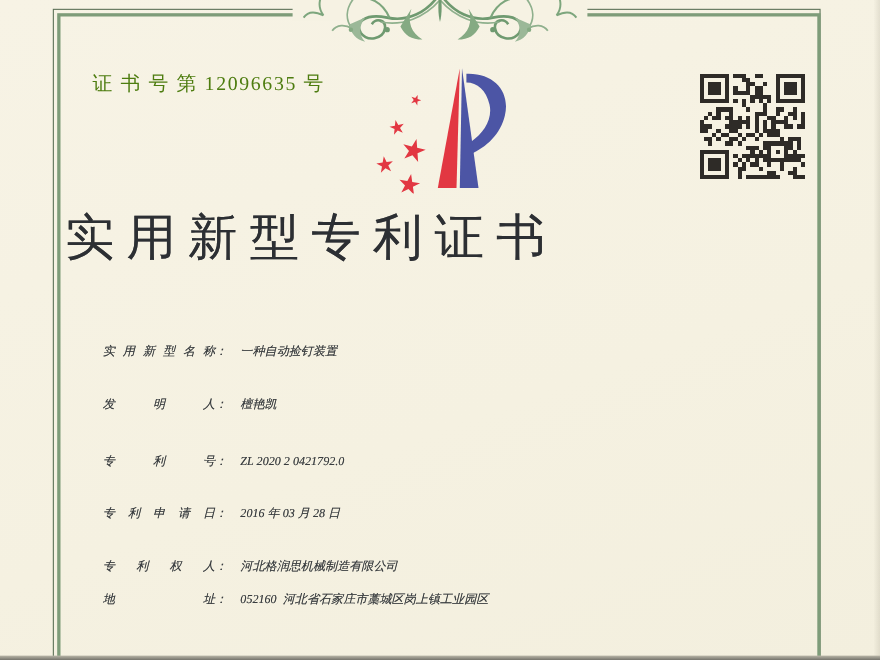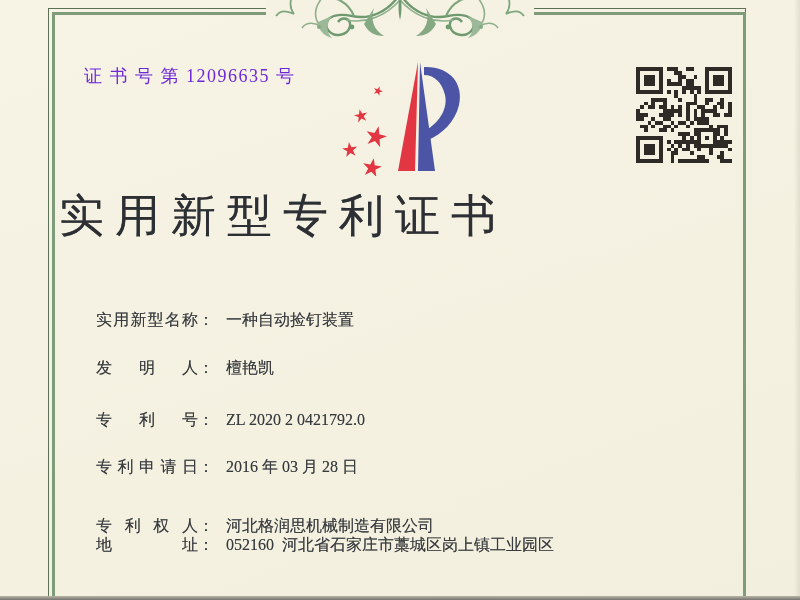--- a/index.html
+++ b/index.html
@@ -22,38 +22,39 @@
   .ornament-bg{
     position:absolute;left:266px;top:0;width:268px;height:19px;
     background:#f6f2e3;
   }
   .ornament{
     position:absolute;left:262px;top:-14px;width:276px;height:56px;
   }
   
   .cert-number{
     position:absolute;left:84px;top:64px;
-    font-size:18px;letter-spacing:1.5px;color:#6d28d9;
+    font-size:18px;letter-spacing:1.5px;color:#4d7c0f;
     white-space:pre;
   }
   .logo{position:absolute;left:340px;top:58px;width:126px;height:118px;}
   .qr{position:absolute;left:636px;top:67px;width:96px;height:96px;}
   .title{
     position:absolute;left:48px;top:186px;width:696px;
     text-align:left;font-size:45px;color:#2c2f33;
     letter-spacing:11px;padding-left:11px;box-sizing:border-box;
     text-shadow:0 0 .5px rgba(50,50,55,.7);
     white-space:nowrap;
   }
   
   .row{
     position:absolute;left:88px;right:56px;height:24px;
-    font-size:16px;line-height:22px;color:#383c3f;
+    font-size:11px;line-height:22px;color:#383c3f;
     text-shadow:0 0 .4px rgba(55,58,60,.6);
     white-space:pre;
+    font-style:italic;
   }
   .lbl{
     display:inline-block;width:102px;
     text-align:justify;text-align-last:justify;
     vertical-align:top;
   }
   .colon{display:inline-block;vertical-align:top;}
   .val{display:inline-block;margin-left:12px;vertical-align:top;white-space:pre;}
   .row2-group{position:absolute;left:318px;top:0;white-space:pre;}
   .row2-group .lbl{width:100px;}
@@ -424,21 +425,21 @@
 </div>
 <div class="row" style="top:335px">
   <span class="lbl">发明人</span><span class="colon">：</span><span class="val">檀艳凯</span>
 </div>
 <div class="row" style="top:387px">
   <span class="lbl">专利号</span><span class="colon">：</span><span class="val">ZL 2020 2 0421792.0</span>
 </div>
 <div class="row" style="top:434px">
   <span class="lbl">专利申请日</span><span class="colon">：</span><span class="val">2016 年 03 月 28 日</span>
 </div>
-<div class="row" style="top:493px">
+<div class="row" style="top:482px">
   <span class="lbl">专利权人</span><span class="colon">：</span><span class="val">河北格润思机械制造有限公司</span>
 </div>
 <div class="row" style="top:512px">
   <span class="lbl">地址</span><span class="colon">：</span><span class="val">052160  河北省石家庄市藁城区岗上镇工业园区</span>
 </div>
 <div class="row" style="top:574px">
   <span class="lbl">授权公告日</span><span class="colon">：</span><span class="val">2020 年 12 月 08 日</span>
   <span class="row2-group">
     <span class="lbl">授权公告号</span><span class="colon">：</span><span class="val">CN 212099516 U</span>
   </span>

